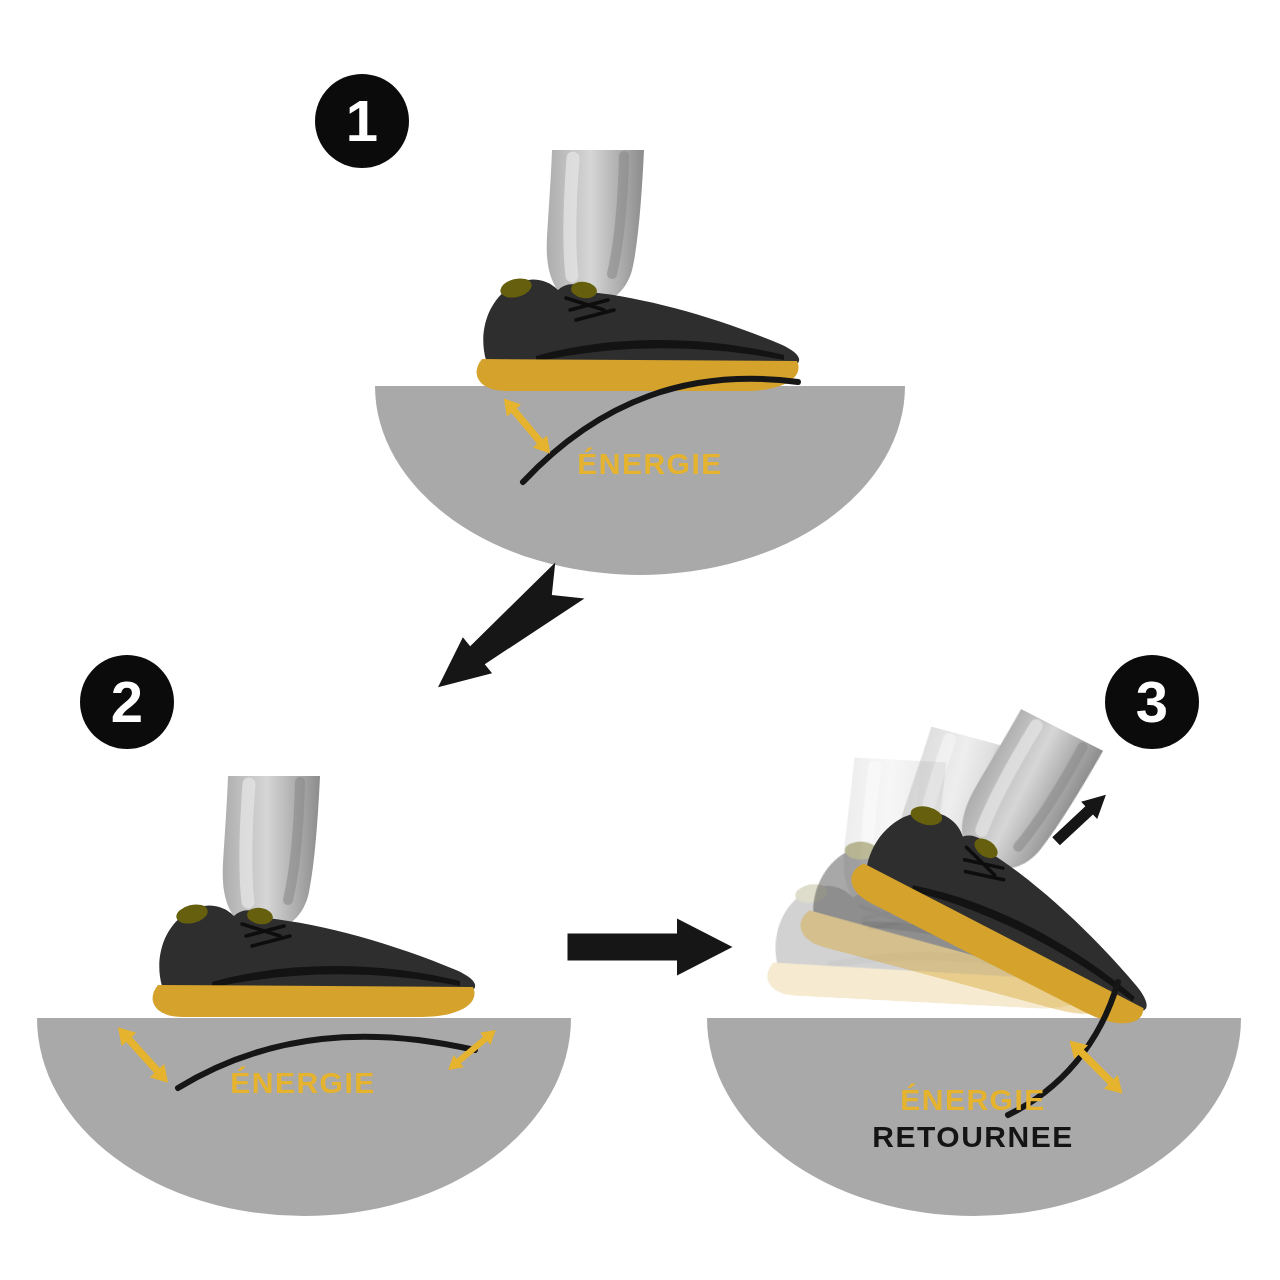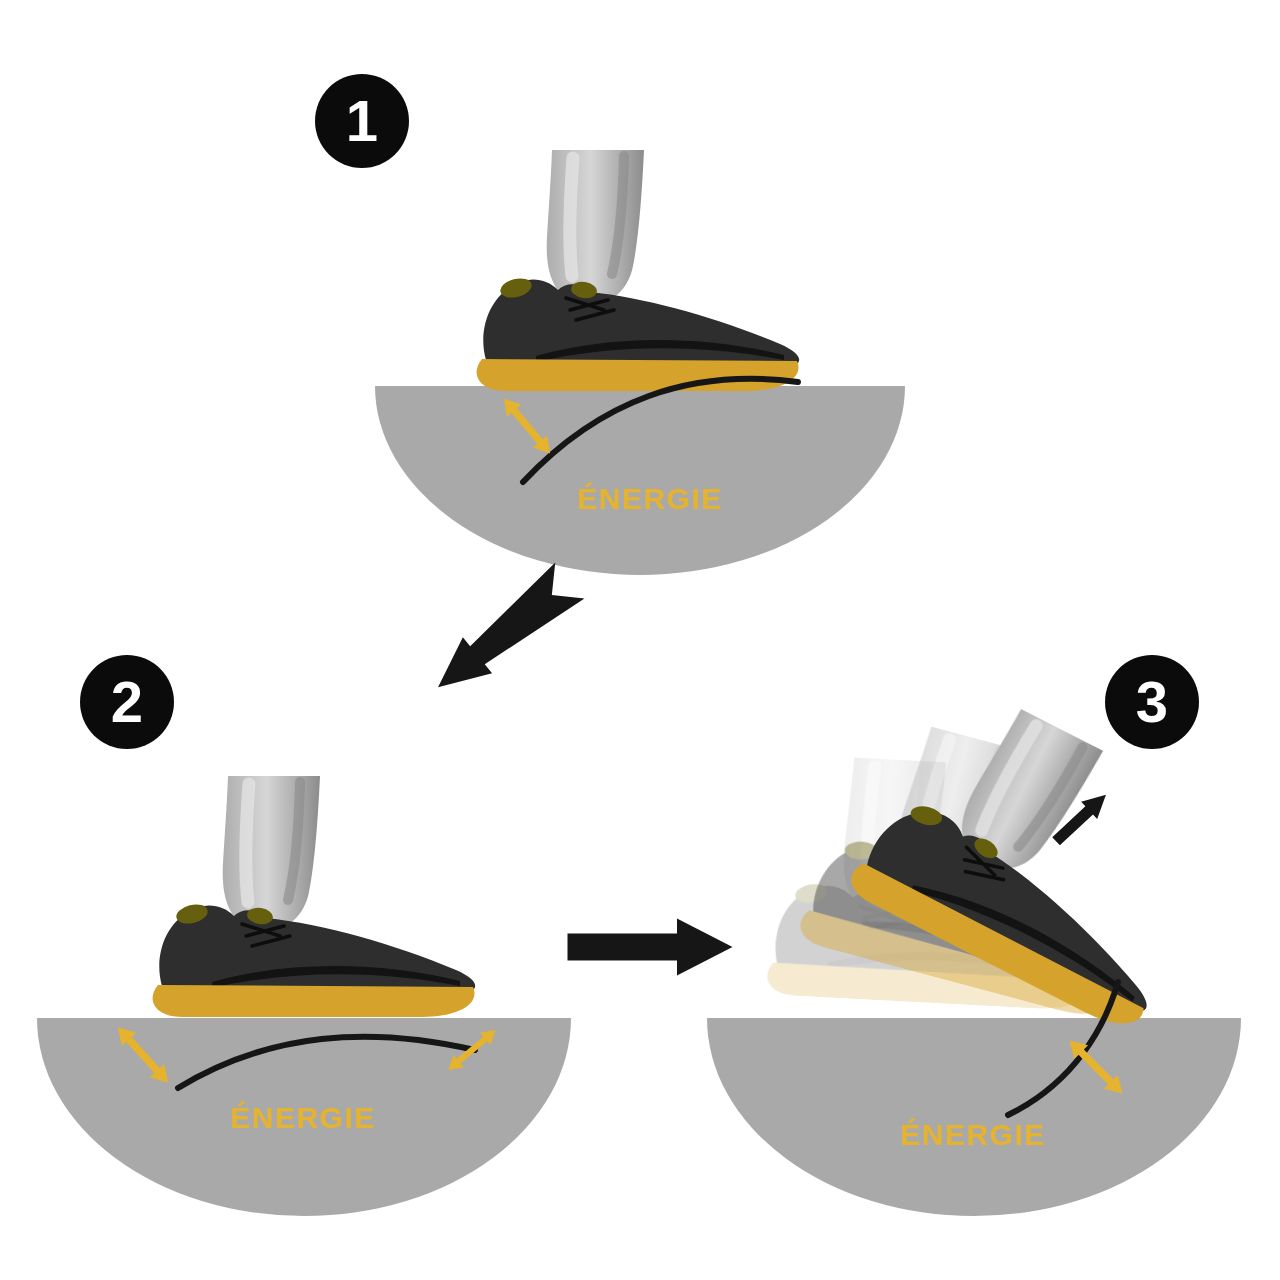--- a/index.html
+++ b/index.html
@@ -24,21 +24,21 @@
   .sole{fill:var(--sole-yellow,#d5a32c);}
   .leg-hi{stroke:#e2e2e2;stroke-width:13;fill:none;stroke-linecap:round;opacity:.8;}
   .leg-sh{stroke:#8a8a8a;stroke-width:10;fill:none;stroke-linecap:round;opacity:.6;}
 
   .badge{
     position:absolute;width:94px;height:94px;border-radius:50%;
     background:var(--badge-black,#0b0b0b);color:#fff;
     display:flex;align-items:center;justify-content:center;
     font-size:58px;font-weight:bold;line-height:1;
   }
-  .label{position:absolute;width:440px;text-align:center;font-weight:bold;margin-top:35px;}
+  .label{position:absolute;width:440px;text-align:center;font-weight:bold;}
   .label .l1{color:var(--accent-yellow,#e6b32e);font-size:30px;letter-spacing:1.5px;}
   .label .l2{color:var(--text-dark,#141414);font-size:30px;letter-spacing:1.5px;margin-top:3px;}
 </style>
 </head>
 <body>
 
 <div class="canvas">
 
   <svg class="scene" viewBox="0 0 1280 1280">
     <defs>
@@ -101,15 +101,16 @@
   <div class="badge" style="left:1105px;top:655px;">3</div>
 
   <div class="label" style="left:430px;top:447px;">
     <div class="l1">ÉNERGIE</div>
   </div>
   <div class="label" style="left:83px;top:1066px;">
     <div class="l1">ÉNERGIE</div>
   </div>
   <div class="label" style="left:753px;top:1083px;">
     <div class="l1">ÉNERGIE</div>
+    <div class="l2">RETOURNEE</div>
   </div>
 
 </div>
 
 </body></html>

